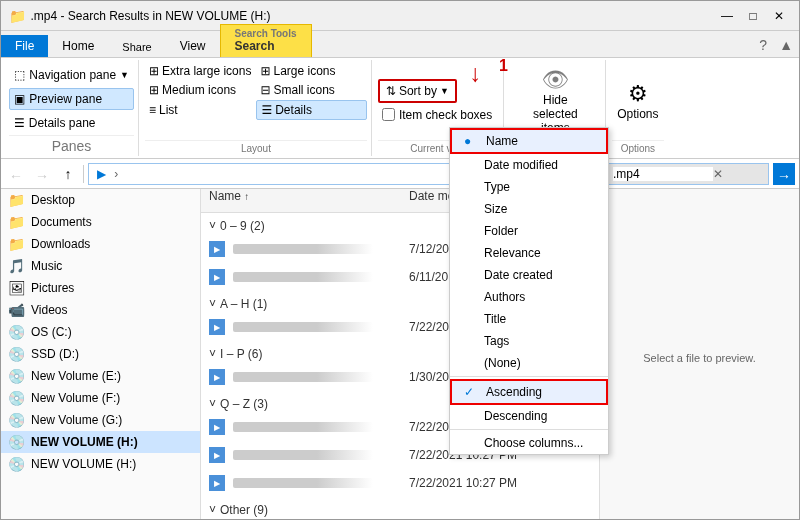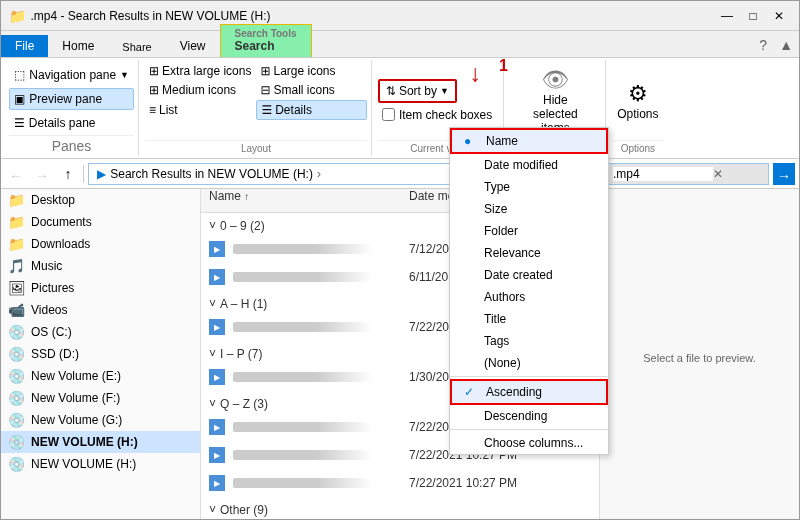--- a/index.html
+++ b/index.html
@@ -106,21 +106,21 @@
   </div>
 </div>
 
 <div style="background:#f0f0f0; border-bottom:1px solid #ccc;">
   <div style="display:flex; height:26px; align-items:flex-end;">
     <div style="background:#0078d7; color:white; padding:4px 14px; font-size:12px; cursor:pointer; margin-top:2px;">File</div>
     <div style="padding:4px 14px; font-size:12px; cursor:pointer; margin-top:2px;">Home</div>
     <div style="padding:4px 14px; font-size:11px; cursor:pointer; margin-top:2px;">Share</div>
     <div style="padding:4px 14px; font-size:12px; cursor:pointer; margin-top:2px;">View</div>
 
-    <div style="background:#86efac; color:#333; padding:4px 14px; font-size:12px; cursor:pointer; border:1px solid #e6b800; border-bottom:none; font-weight:bold; margin-top:2px;">
+    <div style="background:#fde047; color:#333; padding:4px 14px; font-size:12px; cursor:pointer; border:1px solid #e6b800; border-bottom:none; font-weight:bold; margin-top:2px;">
       <span style="font-size:10px; color:#777; display:block; line-height:1;">Search Tools</span>
       <span>Search</span>
     </div>
     <div style="flex:1;"></div>
     <div style="padding:4px 6px; font-size:14px; cursor:pointer; color:#666;">?</div>
     <div style="padding:4px 6px; font-size:14px; cursor:pointer; color:#666;">▲</div>
   </div>
 </div>
 
 <div style="background:#fff; border-bottom:1px solid #ccc; display:flex; padding:2px 4px; min-height:70px; gap:2px; align-items:stretch;">
@@ -212,21 +212,20 @@
   </div>
 </div>
 
 <div class="address-bar">
   <button class="nav-btn disabled">←</button>
   <button class="nav-btn disabled">→</button>
   <button class="nav-btn">↑</button>
   <div style="width:1px; height:18px; background:#ccc;"></div>
   <div class="address-path">
     <span style="color:#0078d7; margin-right:4px;">▶</span>
-    <span>Search Results in NEW VOLUME (H:)</span>
     <span style="color:#666; margin-left:4px;">›</span>
   </div>
   <div class="search-box">
     <span style="color:#666; margin-right:4px;">🔍</span>
     <input type="text" value=".mp4" style="border: none; outline: none; font-size: 12px; width: 100px;">
     <span class="search-clear">✕</span>
   </div>
   <button class="search-go" style="background:#0078d7; color:white; border:none; padding:0 6px; cursor:pointer; font-size:14px;">→</button>
 </div>
 
@@ -325,21 +324,21 @@
     <div class="file-row">
       <div class="file-icon" style="background:#4a90d9; color:white; font-size:8px;">▶</div>
       <div class="file-name">
           <div class="file-name-blur"></div>
         </div>
       <div class="file-date">7/22/2021 10:27</div>
     </div>
 
     <div class="group-header">
       <span class="group-chevron">˅</span>
-      <span>I – P (7)</span>
+      <span>I – P (6)</span>
     </div>
     <div class="file-row">
       <div class="file-icon" style="background:#4a90d9; color:white; font-size:8px;">▶</div>
       <div class="file-name">
           <div class="file-name-blur"></div>
         </div>
       <div class="file-date">1/30/2020 8:56 P</div>
     </div>
 
     <div class="group-header">

